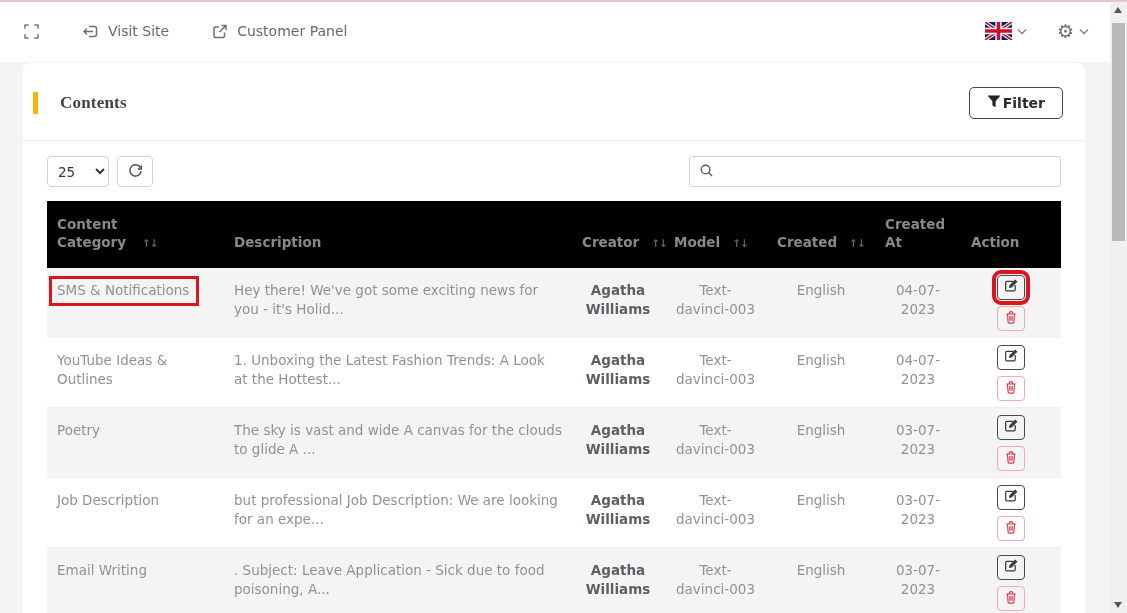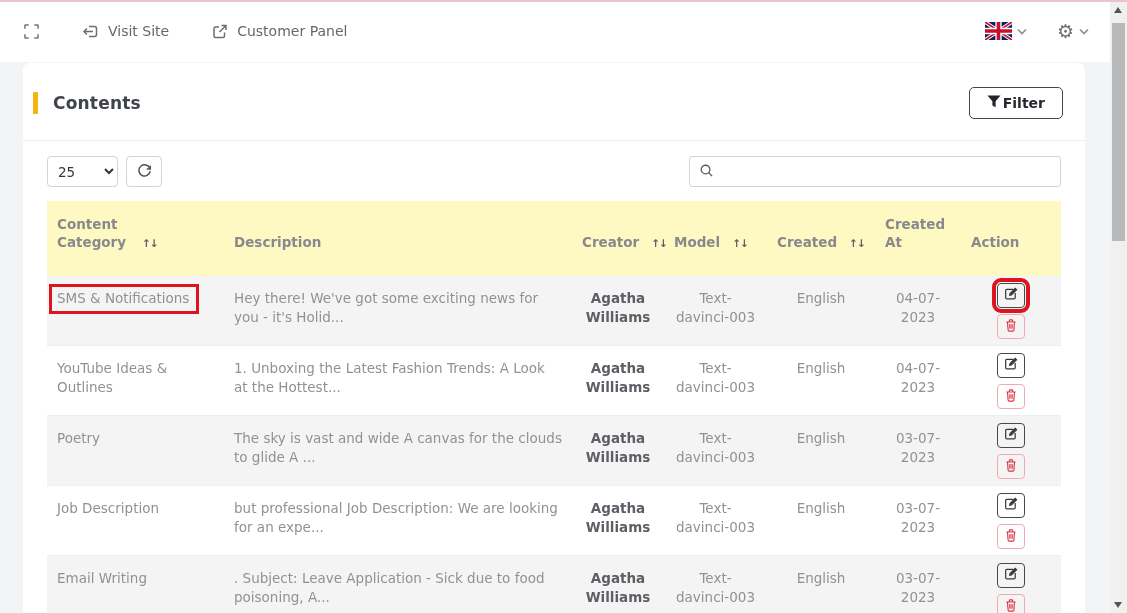--- a/index.html
+++ b/index.html
@@ -26,57 +26,57 @@
   
   .page-content { padding:1px 42px 0 23px; }
   .card {
     background:#ffffff; border-radius:7px; min-height:620px; padding:0 24px;
   }
   .card-header {
     display:flex; align-items:center; justify-content:space-between;
     padding:24px 0 21px; border-bottom:1px solid #ecedef;
     margin:0 -24px; padding-left:10px; padding-right:22px;
   }
-  .title-wrap { display:flex; align-items:center; gap:15px; }
+  .title-wrap { display:flex; align-items:center; gap:22px;font-family:Liberation Serif, serif; }
   .accent-bar { width:5px; height:22px; background:#f5b50b; border-radius:1px; }
   .page-title { font-size:17px; font-weight:700; color:#3f434a; letter-spacing:.2px; }
   .filter-btn {
     display:inline-flex; align-items:center; gap:2px; background:#fff;
     border:1px solid #43474c; border-radius:5px; padding:7px 17px;
     font-size:14px; font-weight:600; color:#26292d; cursor:pointer;
     font-family:inherit;
   }
 
   
   .controls { display:flex; align-items:center; justify-content:space-between; padding:15px 0 12px; }
   .controls .left { display:flex; align-items:center; gap:8px; }
   .page-size {
-    width:71px; height:31px; border:1px solid #ced4da; border-radius:4px;
+    width:62px; height:31px; border:1px solid #ced4da; border-radius:4px;
     font-size:13.5px; color:#33363a; padding:0 6px; background:#fff; font-family:inherit;
   }
   .refresh-btn {
     width:36px; height:31px; border:1px solid #ced4da; border-radius:4px;
     background:#fff; display:inline-flex; align-items:center; justify-content:center; cursor:pointer;
   }
   .search-box {
     width:372px; height:31px; border:1px solid #ced4da; border-radius:3px;
     display:flex; align-items:center; padding:0 9px; gap:7px; background:#fff;
   }
   .search-box input {
     border:none; outline:none; flex:1; font-size:13.5px; color:#33363a;
     font-family:inherit; background:transparent;
   }
 
   
   table { width:100%; border-collapse:collapse; table-layout:fixed; margin-top:2px; }
   col.c-cat{width:177px;} col.c-desc{width:348px;} col.c-creator{width:92px;}
   col.c-model{width:103px;} col.c-lang{width:108px;} col.c-created{width:86px;} col.c-action{width:auto;}
   thead th {
-    background:#fef9c3; color:#87898c; font-weight:600; font-size:13.5px;
-    padding:14px 10px 25px; vertical-align:bottom; line-height:1.35; text-align:left;
+    background:#000000; color:#87898c; font-weight:600; font-size:13.5px;
+    padding:14px 10px 17px; vertical-align:bottom; line-height:1.35; text-align:left;
   }
   thead th.center { }
   th .sort { color:#5e6062; font-size:10.5px; letter-spacing:-1px; margin-left:16px; cursor:pointer; }
   th.center .sort { margin-left:12px; }
   tbody td {
     padding:13px 10px; vertical-align:top; border-bottom:1px solid #eceef1;
     color:#8f9295; line-height:1.38; text-align:left; word-wrap:break-word;
   }
   tbody tr:nth-child(odd) { background:#f4f4f5; }
   tbody td.center { text-align:center; }

